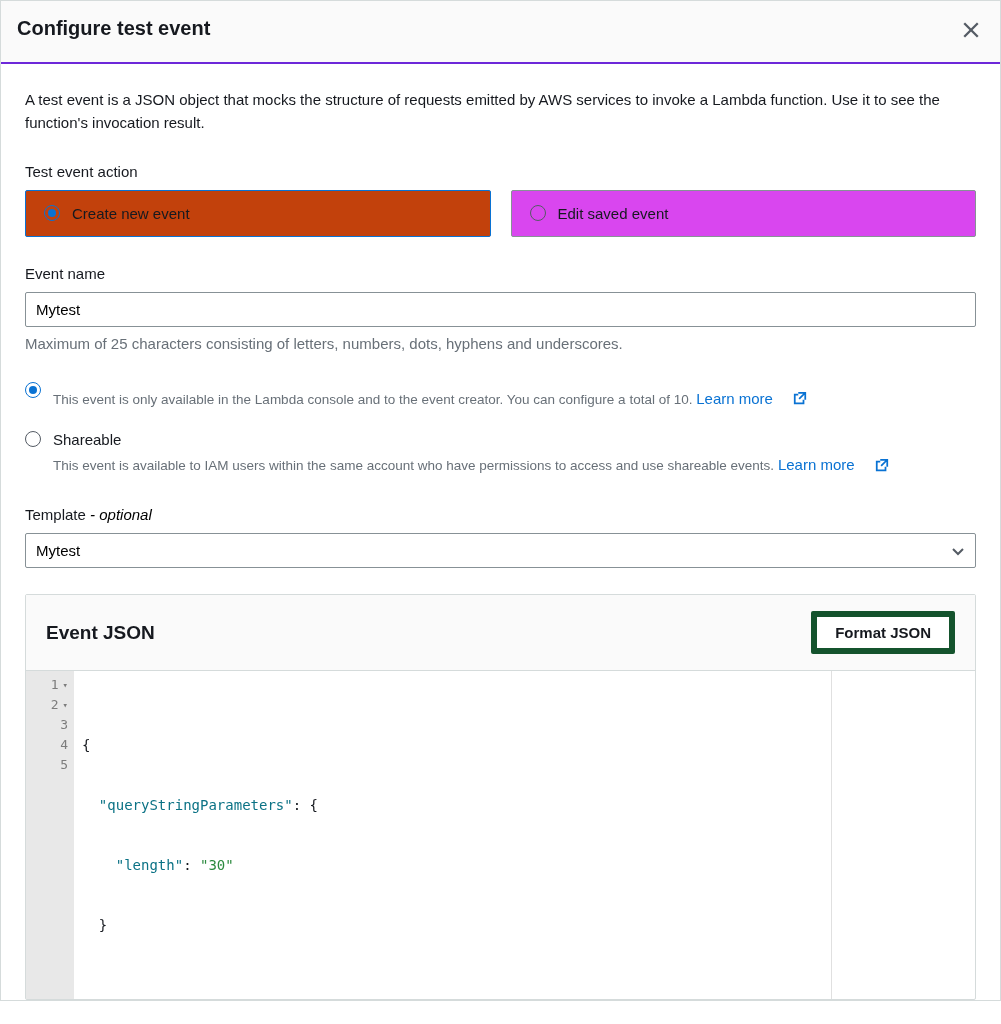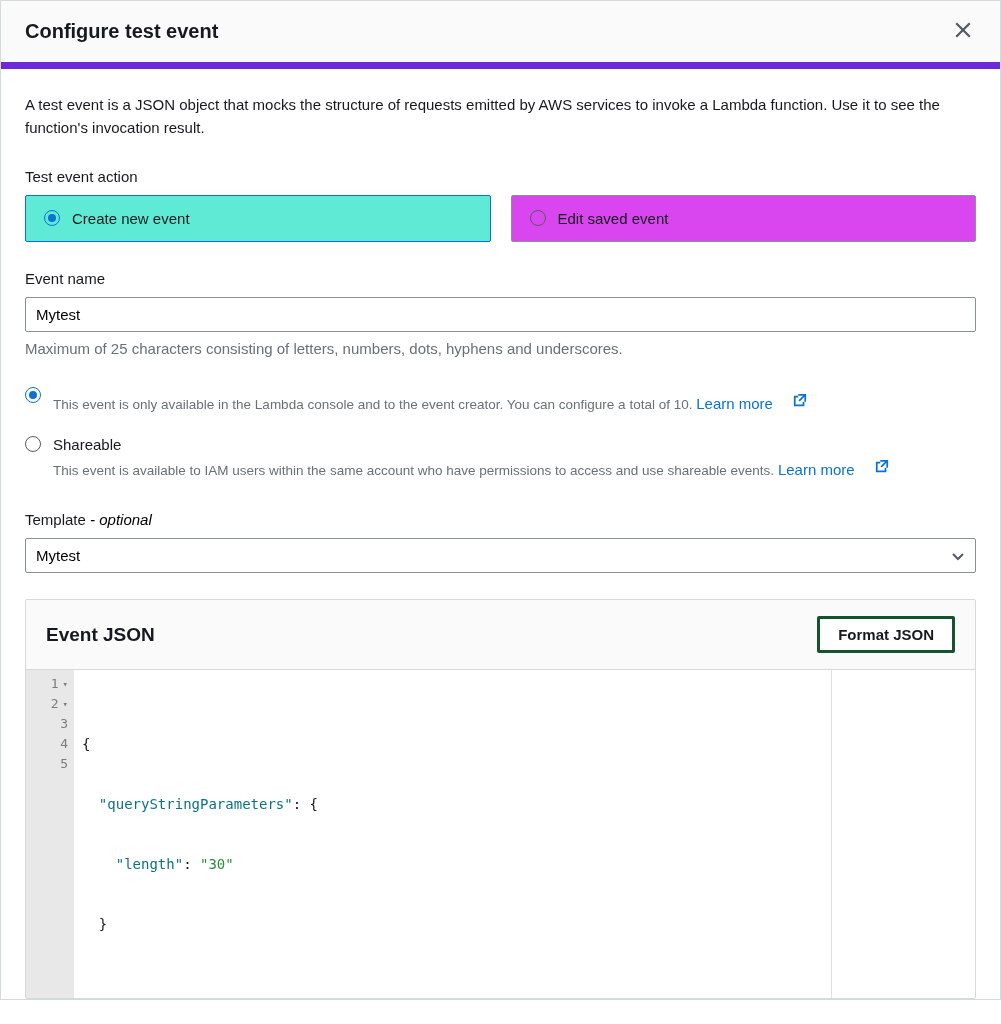--- a/index.html
+++ b/index.html
@@ -10,23 +10,22 @@
     font-size: 14px;
   }
   .modal {
     width: 1001px;
     border: 1px solid #d5dbdb;
     background: #fff;
   }
   .modal-header {
     display: flex;
     justify-content: space-between;
-    align-items: center;
-    padding: 16px 24px;
-    border-bottom: 7px solid #6d28d9;
+    padding: 16px 16px;
+    border-bottom: 2px solid #6d28d9;
     background: #fafafa;
   }
   .modal-header h1 {
     font-size: 20px;
     font-weight: 700;
   }
   .close-btn {
     background: none;
     border: none;
     cursor: pointer;
@@ -61,21 +60,21 @@
     border-radius: 2px;
     padding: 14px 18px;
     display: flex;
     align-items: center;
     gap: 12px;
     cursor: pointer;
     background: #d946ef;
   }
   .tile.selected {
     border: 1.5px solid #0972d3;
-    background: #5eead4;
+    background: #c2410c;
   }
   .radio-outer {
     width: 16px; height: 16px;
     border: 1.5px solid #545b64;
     border-radius: 50%;
     display:flex; align-items:center; justify-content:center;
     flex-shrink: 0;
   }
   .tile.selected .radio-outer,
   .radio-item.selected .radio-outer { border-color: #0972d3; }
@@ -115,20 +114,21 @@
     font-size: 13.5px;
     color: #687078;
     margin-top: 6px;
     line-height: 1.4;
   }
   .link {
     color: #0972d3;
     text-decoration: none;
     font-size: 15px;
     display: inline-flex;
+    align-items: center;
     gap: 20px;
   }
   .link svg { width: 14px; height: 14px; }
   .select-wrap {
     position: relative;
   }
   .select {
     width: 100%;
     padding: 8px 30px 8px 10px;
     font-size: 15px;
@@ -155,21 +155,21 @@
   .json-header {
     display:flex;
     justify-content:space-between;
     align-items:center;
     padding: 16px 20px;
     background: #fafafa;
     border-bottom: 1px solid #d5dbdb;
   }
   .json-header h2 { font-size: 19px; font-weight: 700; text-align: center; }
   .btn-outline {
-    border: 3px solid #14532d;
+    border: 6px solid #14532d;
     background: #fff;
     border-radius: 2px;
     padding: 7px 18px;
     font-size: 15px;
     font-weight: 700;
     cursor: pointer;
     font-family: inherit;
     color: #16191f;
   }
   .editor {

